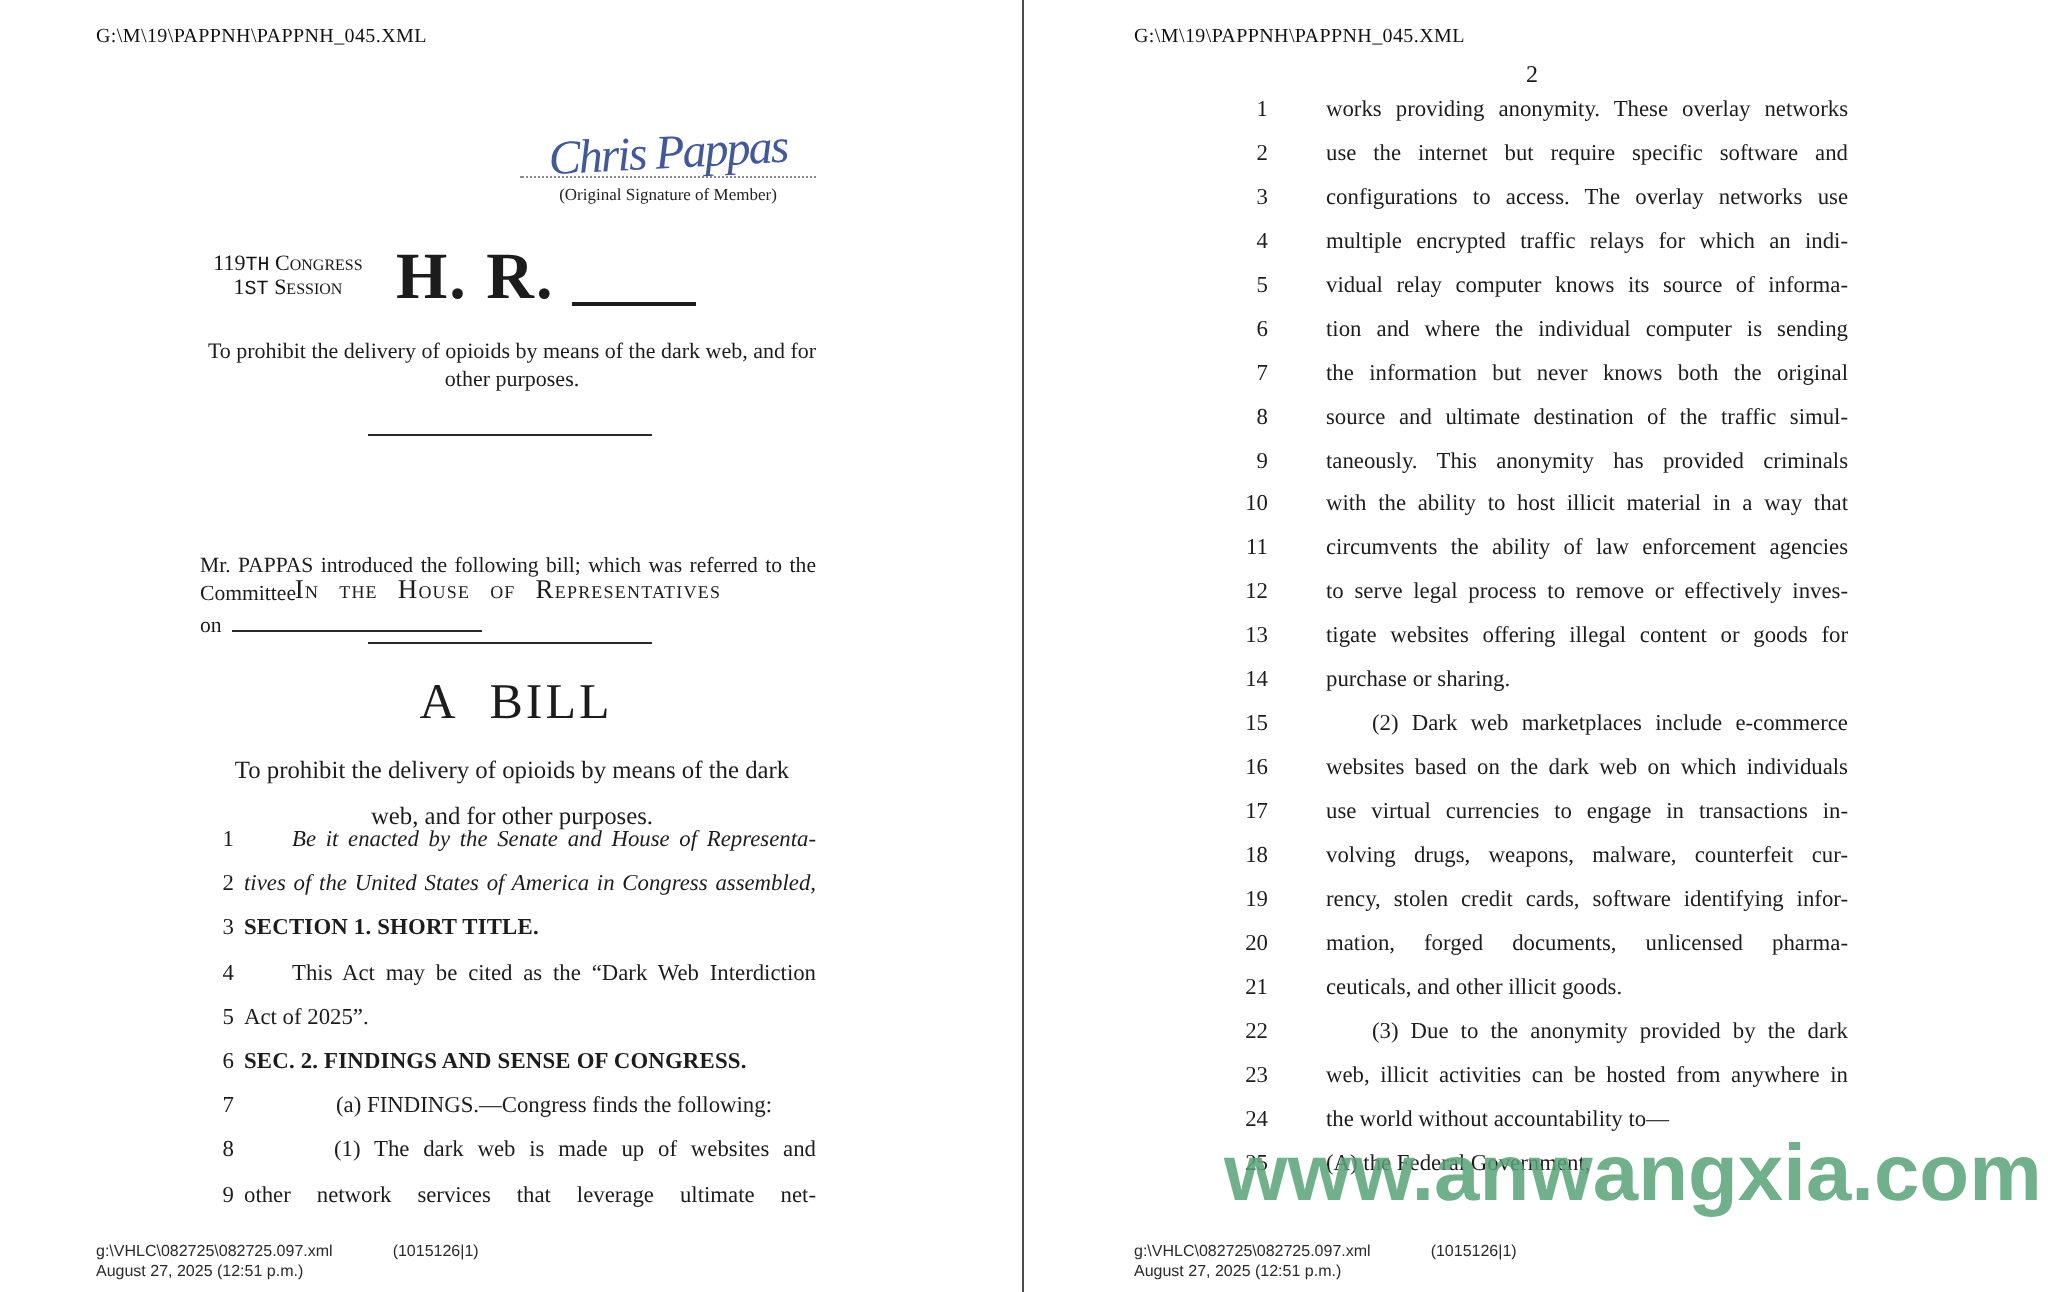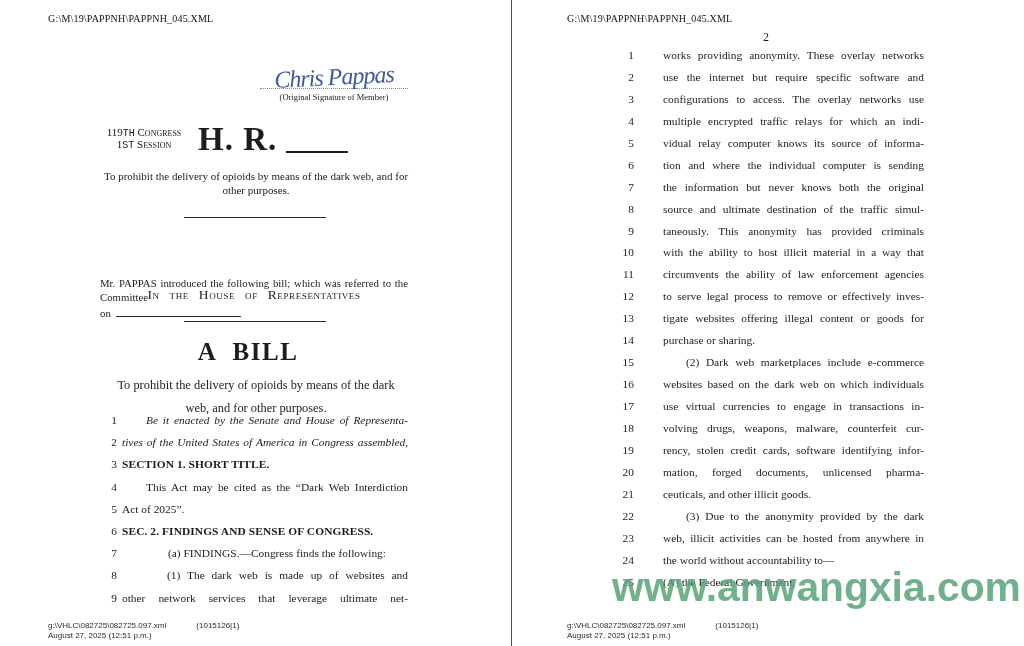--- a/index.html
+++ b/index.html
@@ -39,22 +39,22 @@
   .rule2{top:321px;}
 
   .chamber{position:absolute;left:54px;top:239px;width:400px;text-align:center;
            font-size:13.5px;font-variant:small-caps;word-spacing:6px;letter-spacing:.6px;margin-top:48px;}
 
   .intro{position:absolute;left:100px;top:276px;width:308px;font-size:10.8px;line-height:14px;}
   .intro-l1{text-align:justify;text-align-last:justify;}
   .intro-l2{margin-top:2px;}
   .on-blank{display:inline-block;width:125px;border-bottom:1px solid #2a2a2a;margin-left:5px;}
 
-  .a-bill{position:absolute;left:48px;top:338px;width:400px;text-align:center;
-          font-size:25px;font-weight:bold;letter-spacing:1.5px;word-spacing:9px;}
+  .a-bill{position:absolute;left:58px;top:338px;width:400px;text-align:center;
+          font-size:25px;font-weight:normal;letter-spacing:1.5px;word-spacing:9px;}
 
   .to-main{position:absolute;left:85px;top:374px;width:342px;text-align:center;
            font-size:12.4px;line-height:22.5px;}
 
   
   .lines{position:absolute;font-size:11.4px;}
   .page-left .lines{left:102px;top:414px;width:306px;}
   .page-right .lines{left:106px;top:49px;width:306px;}
   .bline{display:flex;align-items:flex-start;}
   .page-left .bline{height:22.2px;}

